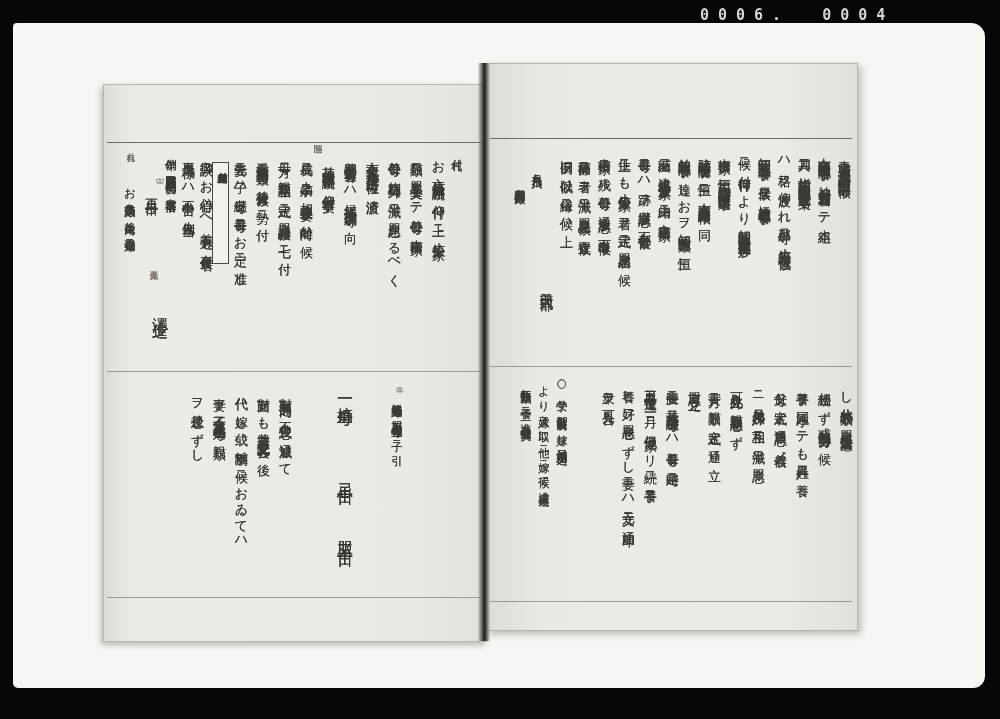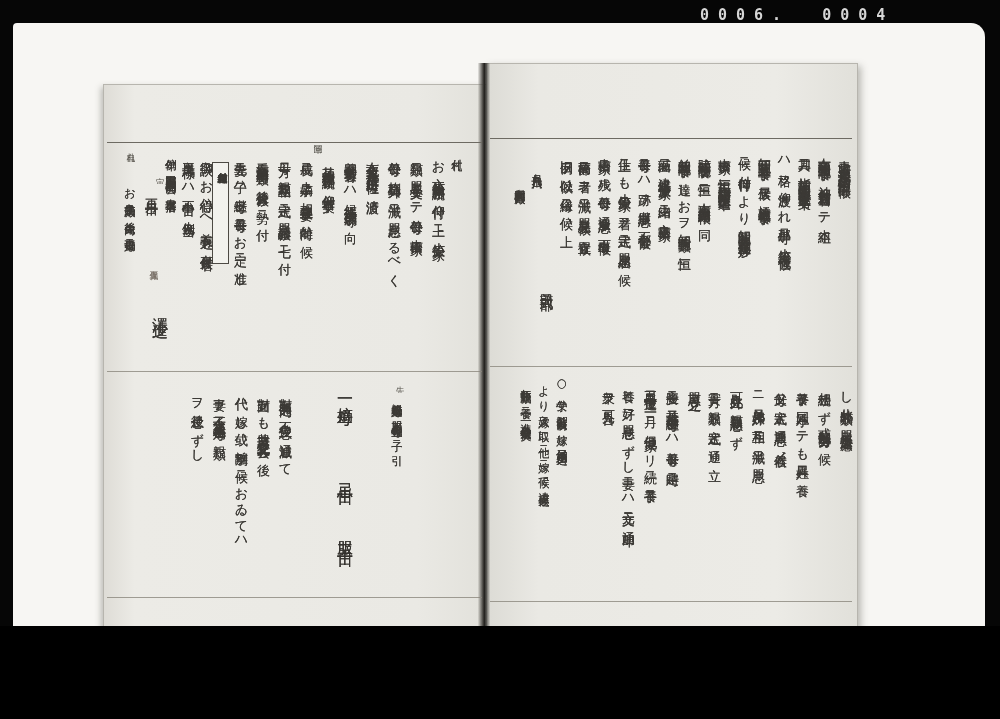--- a/index.html
+++ b/index.html
@@ -1,16 +1,16 @@
 <!DOCTYPE html>
 <html><head>
 <meta charset="utf-8">
 <style>
   html,body{margin:0;padding:0;background:#000;}
-  .photo{position:relative;width:1000px;height:626px;background:#060606;overflow:hidden;
+  .photo{position:relative;width:1000px;height:719px;background:#060606;overflow:hidden;
          font-family:"DejaVu Serif",serif;}
   .counter{position:absolute;top:6px;left:700px;color:#d6d6d6;
            font-family:"DejaVu Sans Mono",monospace;font-size:15px;font-weight:bold;
            letter-spacing:9px;filter:blur(.3px);}
   .counter .d-right{margin-left:14px;}
   .backing{position:absolute;left:13px;top:23px;width:972px;height:665px;background:#f7f6f3;
            border-radius:4px 14px 12px 5px;}
   .page{position:absolute;border:1px solid #b7b5ae;}
   .page-left{left:103px;top:84px;width:382px;height:556px;
     background:linear-gradient(90deg,#dedcd6,#ecebe6 8%,#eae9e4 82%,#e2e1db);

